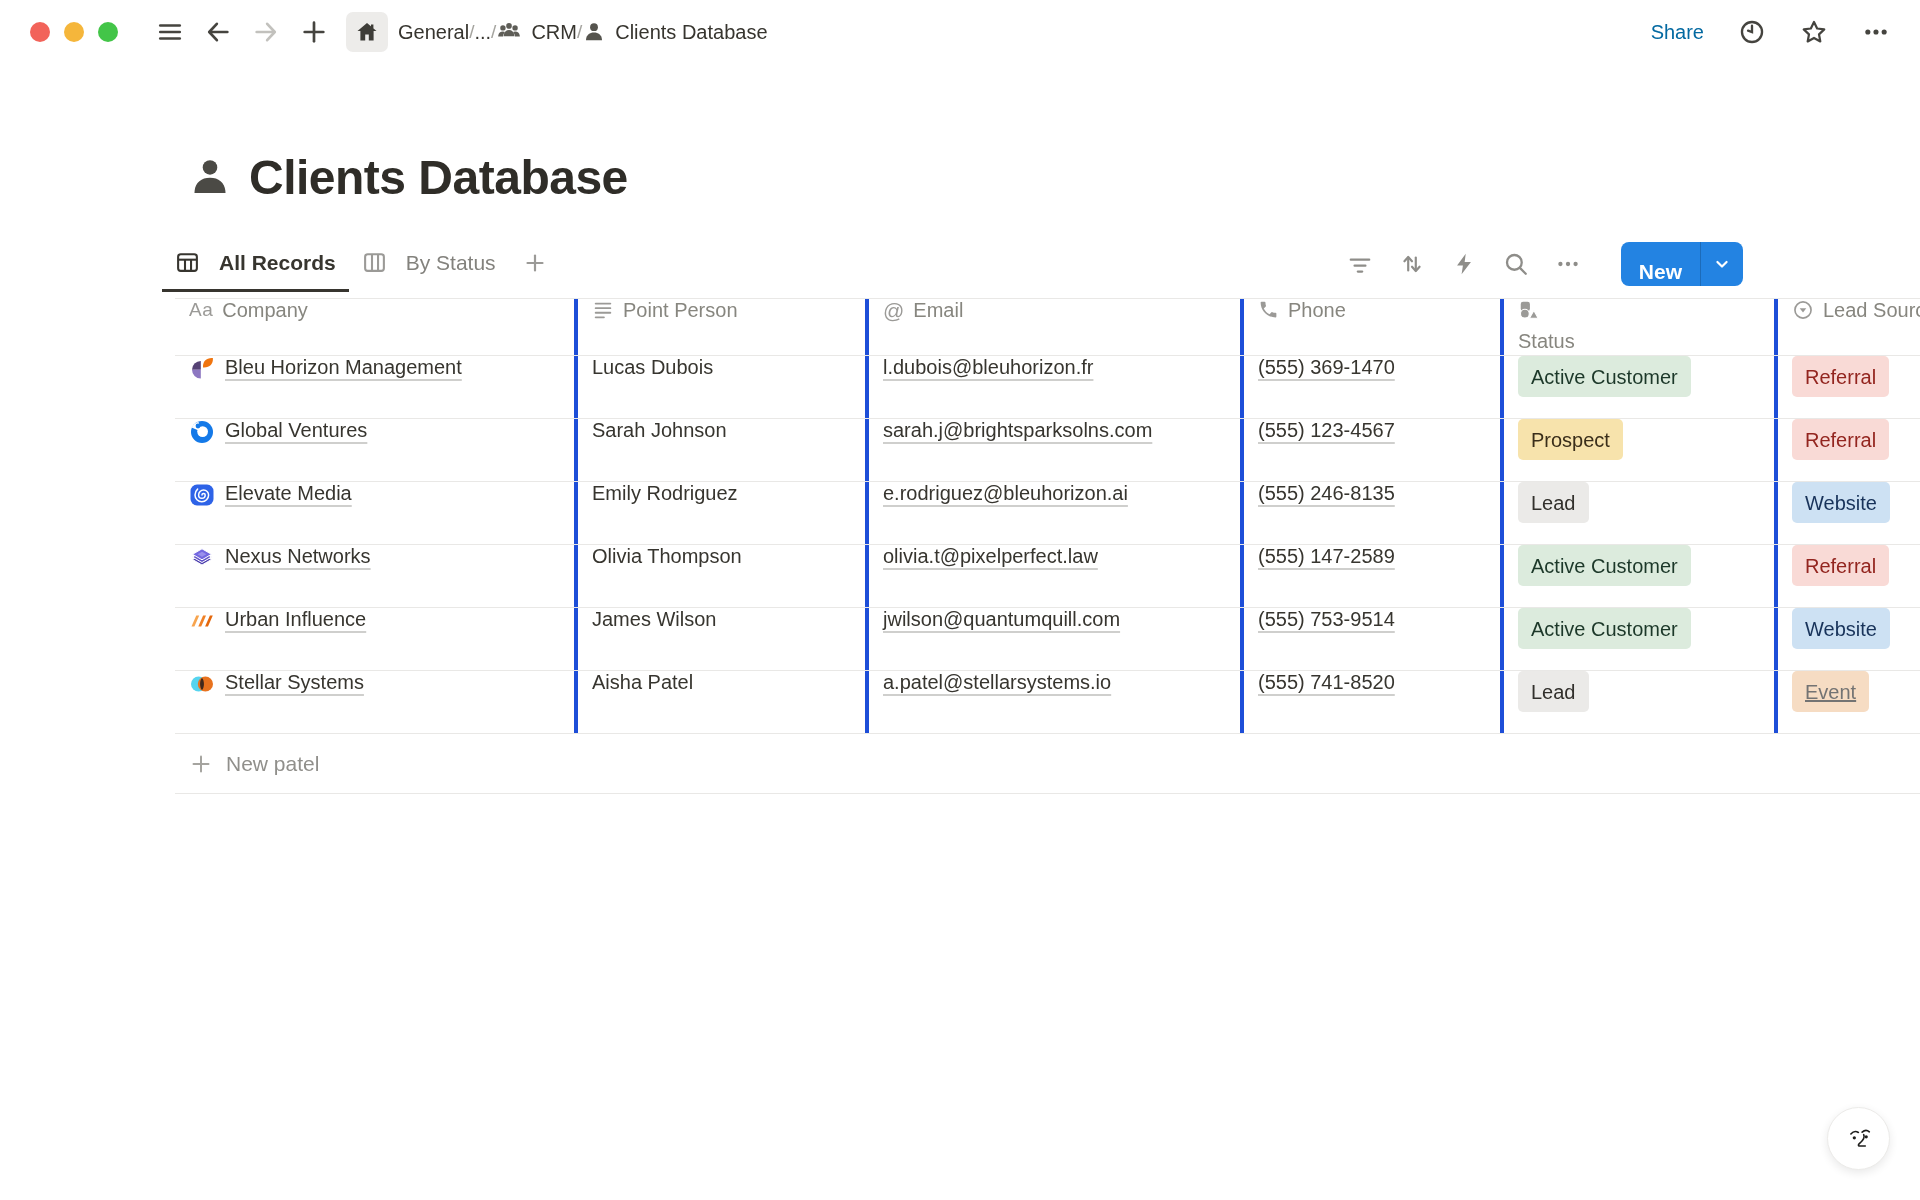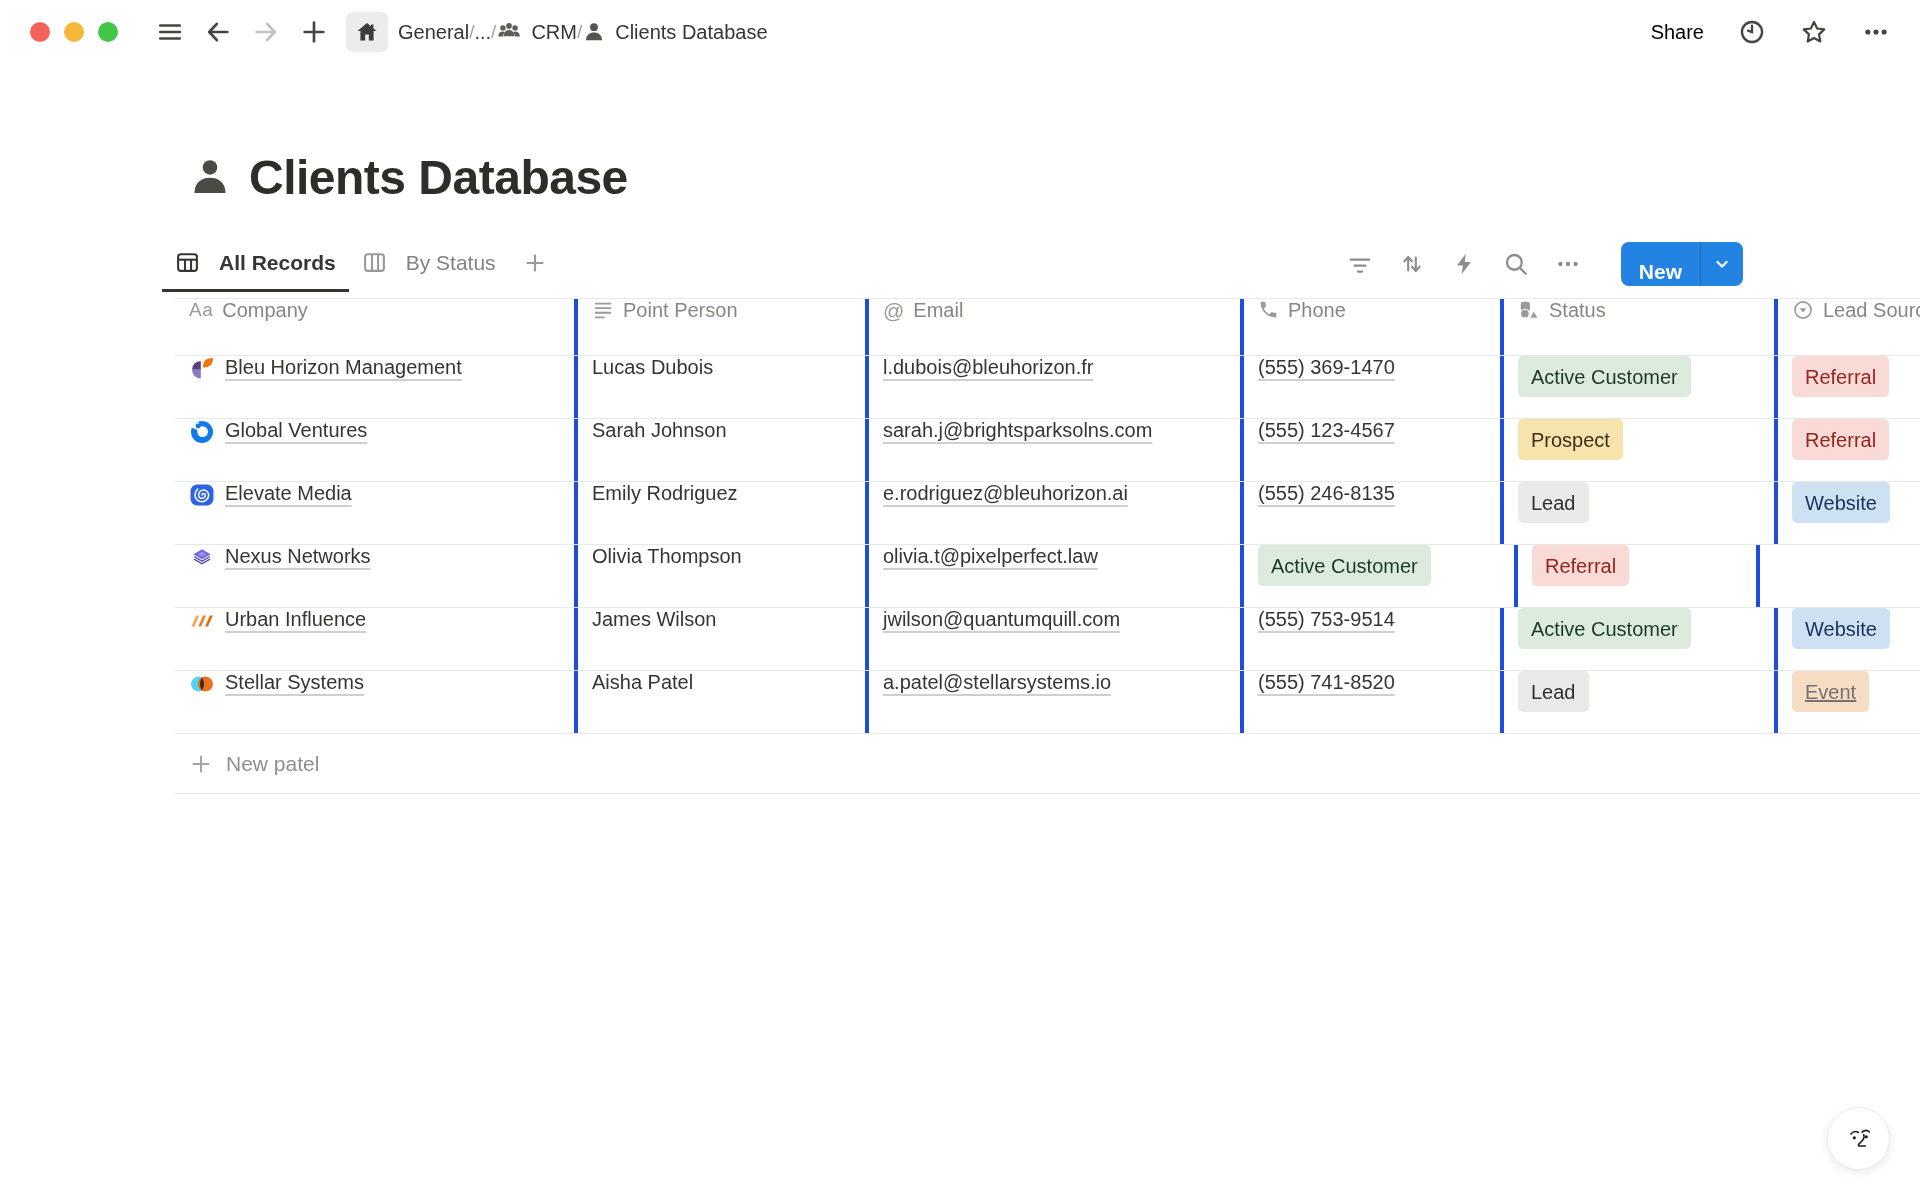--- a/index.html
+++ b/index.html
@@ -24,21 +24,21 @@
     margin-right:16px; border-radius:6px; cursor:default;
   }
   .home-chip {
     width:42px; height:40px; background:#EDECEA; border-radius:7px;
     display:flex; align-items:center; justify-content:center; margin-right:10px;
   }
   .crumbs { display:flex; align-items:center; font-size:20px; }
   .crumb { display:flex; align-items:center; gap:9px; color:#37352F; white-space:nowrap; }
   .crumb-sep { color:#A5A49F; font-size:19px; }
   .topbar-right { margin-left:auto; display:flex; align-items:center; gap:34px; }
-  .share { font-size:20px; color:#000000; }
+  .share { font-size:20px; color:#0369a1; }
 
   
   .content { padding-left:175px; }
   .title-row { display:flex; align-items:center; gap:16px; margin:80px 0 0 12px; height:66px; }
   .title-row h1 { font-size:48px; font-weight:700; letter-spacing:-0.5px; color:#2F2D28; }
 
   .view-row {
     width:1568px; display:flex; align-items:center; height:56px;
     margin-top:26px; margin-bottom:6px;
   }
@@ -62,21 +62,21 @@
   
   .tbl { width:1845px; }
   .thead, .trow { display:flex; }
   .thead { height:58px; border-top:1px solid #E9E8E6; border-bottom:1px solid #E9E8E6; }
   .trow  { height:63px; border-bottom:1px solid #E9E8E6; }
   .cell {
     display:flex; align-items:flex-start; gap:10px; padding:0 14px;
     border-right:4px solid #1d4ed8; overflow:hidden; white-space:nowrap;
   }
   .c-company { width:403px; } .c-person { width:291px; } .c-email { width:375px; }
-  .c-phone { width:260px; } .c-status { width:274px; } .c-lead { width:242px; }
+  .c-phone { width:260px; } .c-status { width:274px;flex-direction:column; } .c-lead { width:242px; }
   .hcell { color:#87867F; font-size:20px; gap:9px; }
   .hcell .aa { font-size:19px; color:#9B9A97; letter-spacing:0.5px; }
   .cellt { font-size:20px; color:#37352F; }
   .link {
     text-decoration:underline; text-decoration-color:rgba(55,53,47,0.24);
     text-decoration-thickness:1.5px; text-underline-offset:5px;
   }
   .logo { width:26px; height:26px; flex:0 0 26px; }
   .chip {
     display:inline-flex; align-items:center; height:41px; padding:0 13px;
@@ -419,20 +419,23 @@
               </svg>
             </span>
       <span class="cellt link">Nexus Networks</span>
     </div>
     <div class="cell c-person">
             <span class="cellt">Olivia Thompson</span>
           </div>
     <div class="cell c-email">
             <span class="cellt link">olivia.t@pixelperfect.law</span>
           </div>
+    <div class="cell c-phone">
+            <span class="cellt link">(555) 147-2589</span>
+          </div>
     <div class="cell c-status">
             <span class="chip" style="background: rgb(220, 235, 221); color: rgb(28, 56, 41);">Active Customer</span>
           </div>
     <div class="cell c-lead">
             <span class="chip" style="background: rgb(249, 218, 214); color: rgb(147, 37, 31);">Referral</span>
           </div>
   </div>
 
   <div class="trow">
     <div class="cell c-company">

